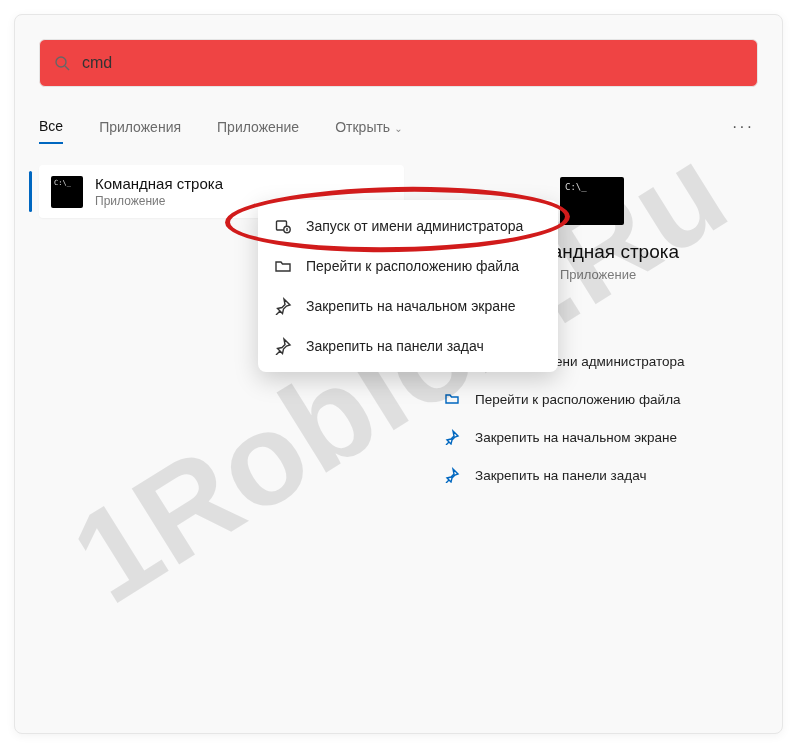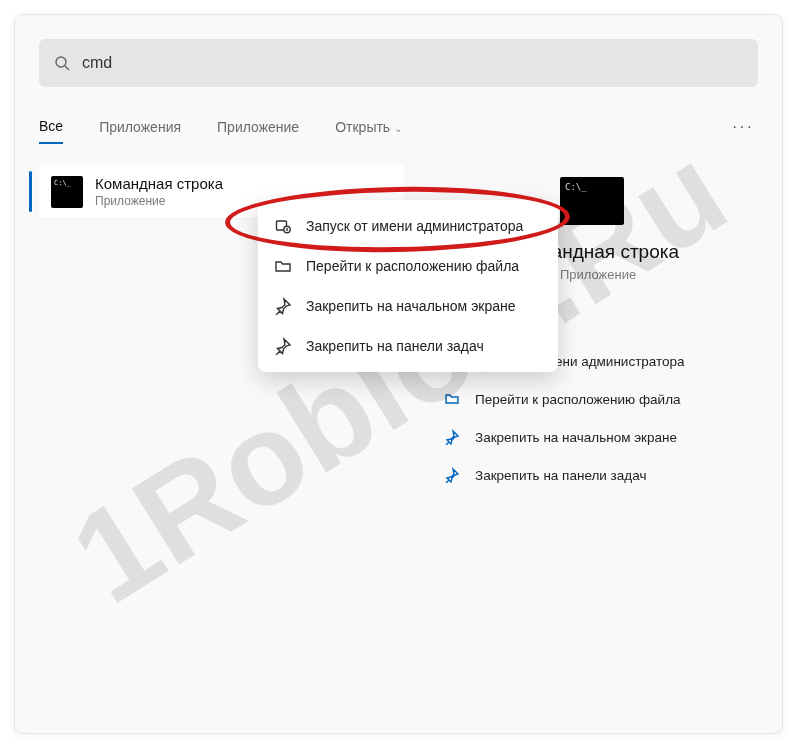--- a/index.html
+++ b/index.html
@@ -35,21 +35,21 @@
     white-space: nowrap;
     pointer-events: none;
     user-select: none;
     letter-spacing: 0px;
     z-index: 2;
   }
   
   .search-wrap {
     margin: 24px 24px 7px 24px;
     height: 48px;
-    background: #e5e5e5;
+    background: #ef4444;
     border: 1px solid #e5e5e5;
     border-radius: 6px;
     display: flex;
     align-items: center;
     padding: 0 14px;
   }
   .search-icon {
     width: 16px; height: 16px; flex: 0 0 16px;
     margin-right: 12px;
   }

